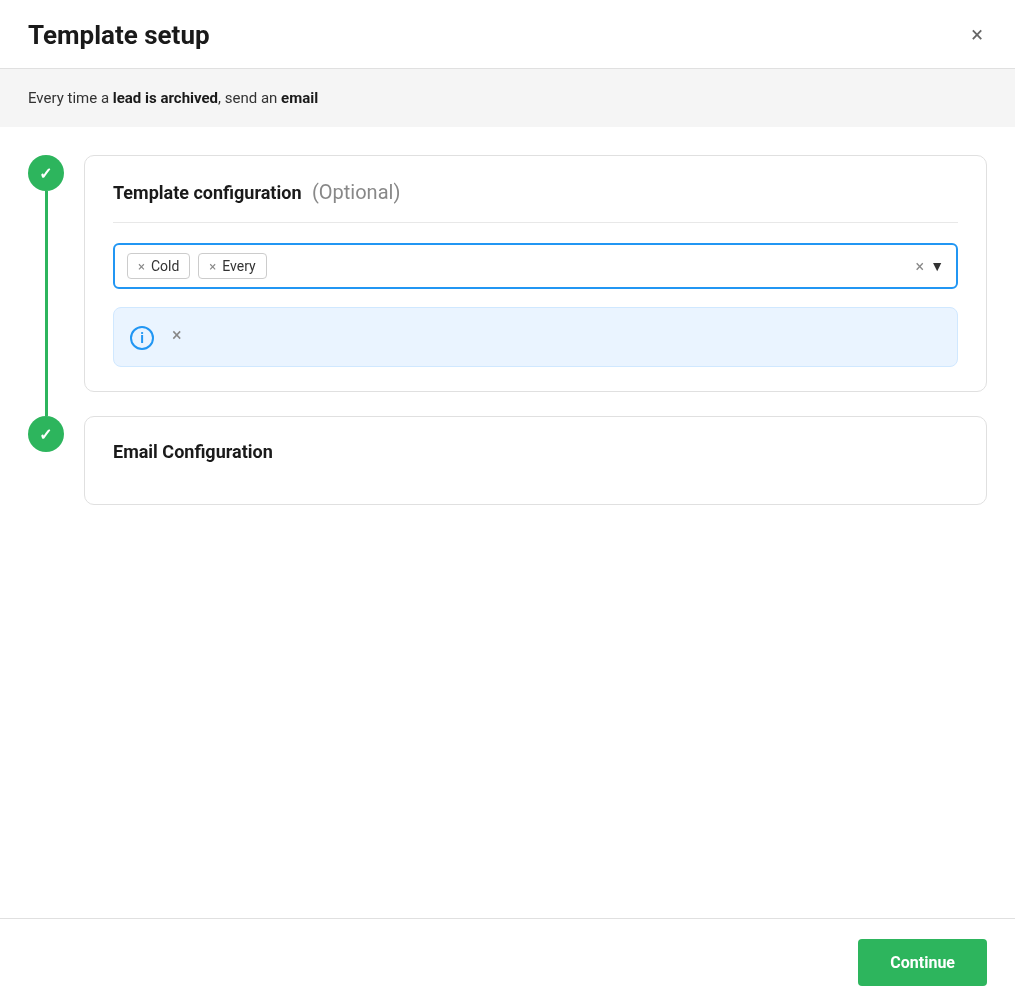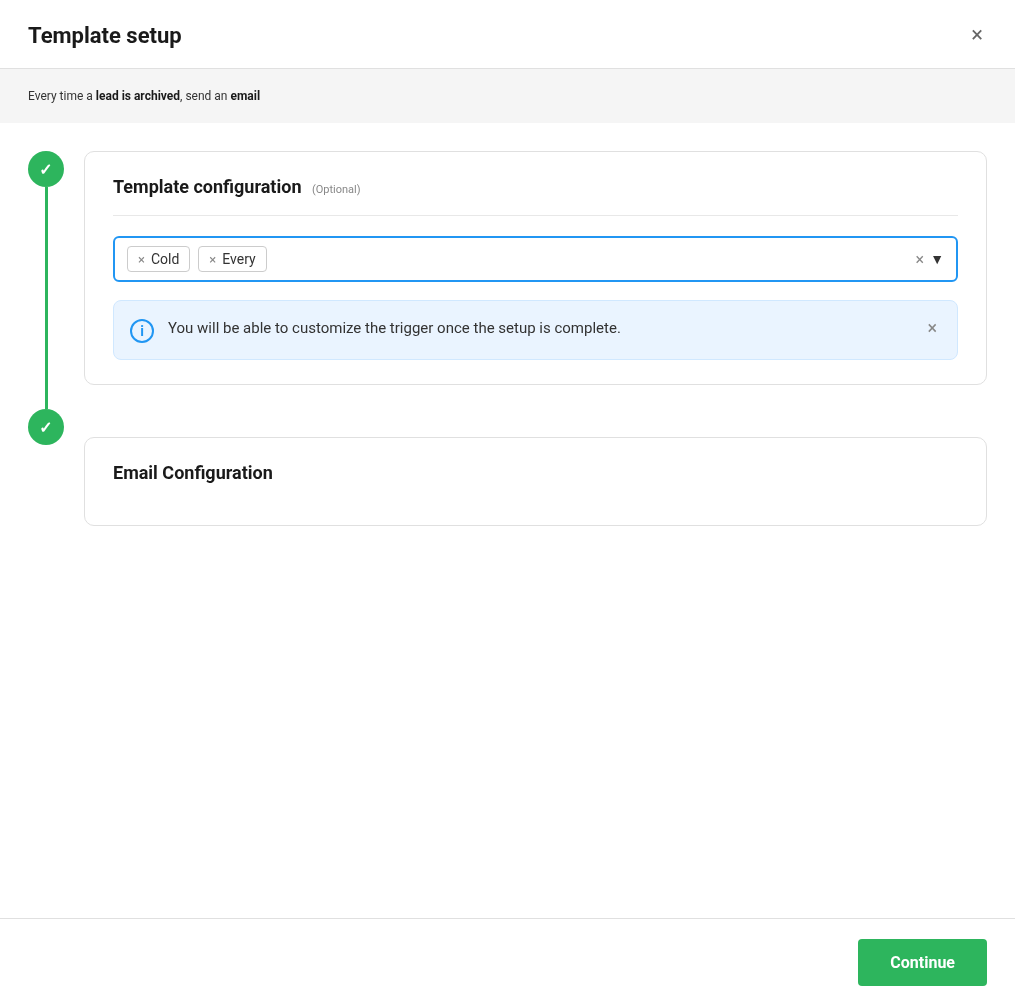--- a/index.html
+++ b/index.html
@@ -19,40 +19,40 @@
 
     .modal-header {
       display: flex;
       align-items: center;
       justify-content: space-between;
       padding: 20px 28px 18px;
       border-bottom: 1px solid #e0e0e0;
     }
 
     .modal-title {
-      font-size: 22px;
+      font-size: 26px;
       font-weight: 700;
       color: #1a1a1a;
     }
 
     .close-btn {
       background: none;
       border: none;
       cursor: pointer;
       font-size: 22px;
       color: #666;
       line-height: 1;
       padding: 4px;
     }
 
     .description-banner {
       background: #f5f5f5;
       padding: 20px 28px;
       margin: 0;
-      font-size: 12px;
+      font-size: 15px;
       color: #333;
     }
 
     .description-banner strong {
       font-weight: 700;
       color: #1a1a1a;
     }
 
     .modal-body {
       flex: 1;
@@ -86,21 +86,21 @@
     .step-card-title {
       font-size: 18px;
       font-weight: 700;
       color: #1a1a1a;
       margin-bottom: 18px;
     }
 
     .step-card-title .optional {
       font-weight: 400;
       color: #888;
-      font-size: 11px;
+      font-size: 20px;
       margin-left: 6px;
     }
 
     .divider {
       border: none;
       border-top: 1px solid #e8e8e8;
       margin-bottom: 20px;
     }
 
     .trigger-label {
@@ -204,21 +204,20 @@
       flex-shrink: 0;
       padding: 0 4px;
     }
 
     .step-card-simple {
       flex: 1;
       background: #fff;
       border: 1px solid #e0e0e0;
       border-radius: 10px;
       padding: 24px 28px;
-      margin-top: 28px;
     }
 
     .modal-footer {
       display: flex;
       justify-content: flex-end;
       padding: 20px 28px;
       border-top: 1px solid #e0e0e0;
       background: #fff;
     }
 
@@ -306,21 +305,20 @@
               <span class="tag-x">×</span>
               <span>Every</span>
             </div>
             <div class="tags-input-actions">
               <button class="clear-all-btn">×</button>
               <button class="dropdown-btn">▼</button>
             </div>
           </div>
           <div class="info-banner">
             <div class="info-icon">i</div>
-            <span class="info-text">You will be able to customize the trigger once the setup is complete.</span>
             <button class="info-close-btn">×</button>
           </div>
         </div>
       </div>
     </div>
 
     <div class="step-with-line">
       <div class="left-col">
         <div class="step-circle">
           <span>✓</span>

